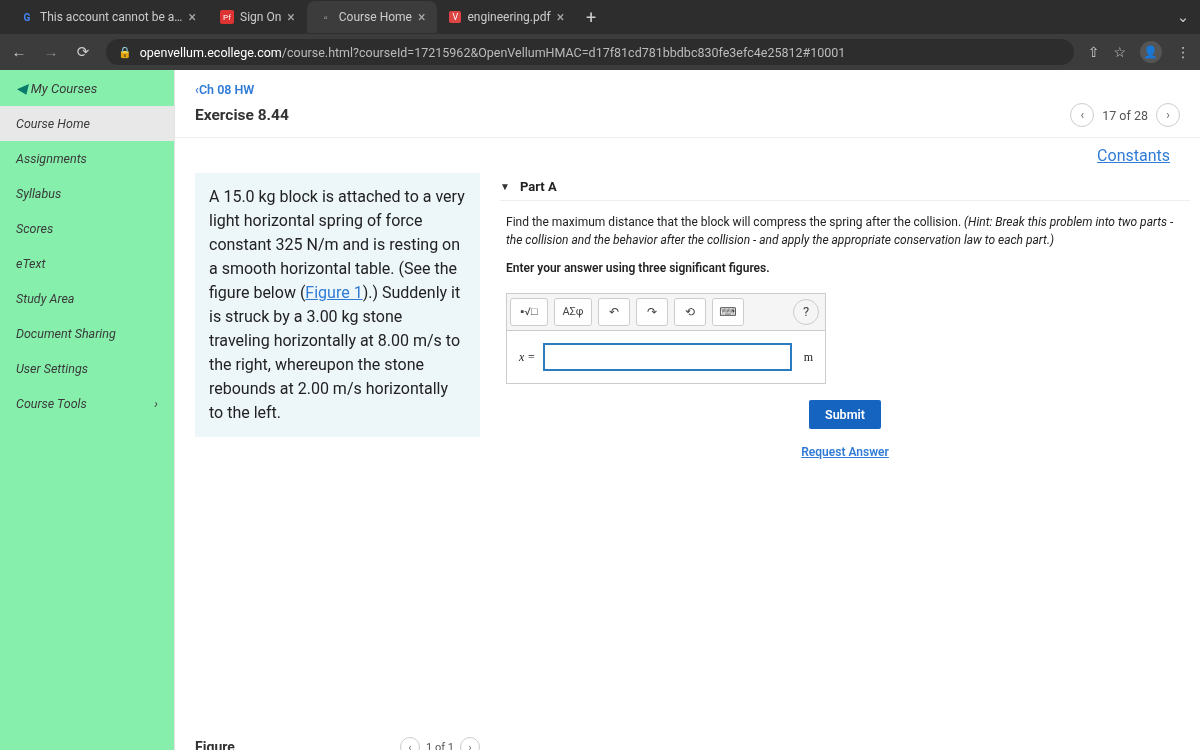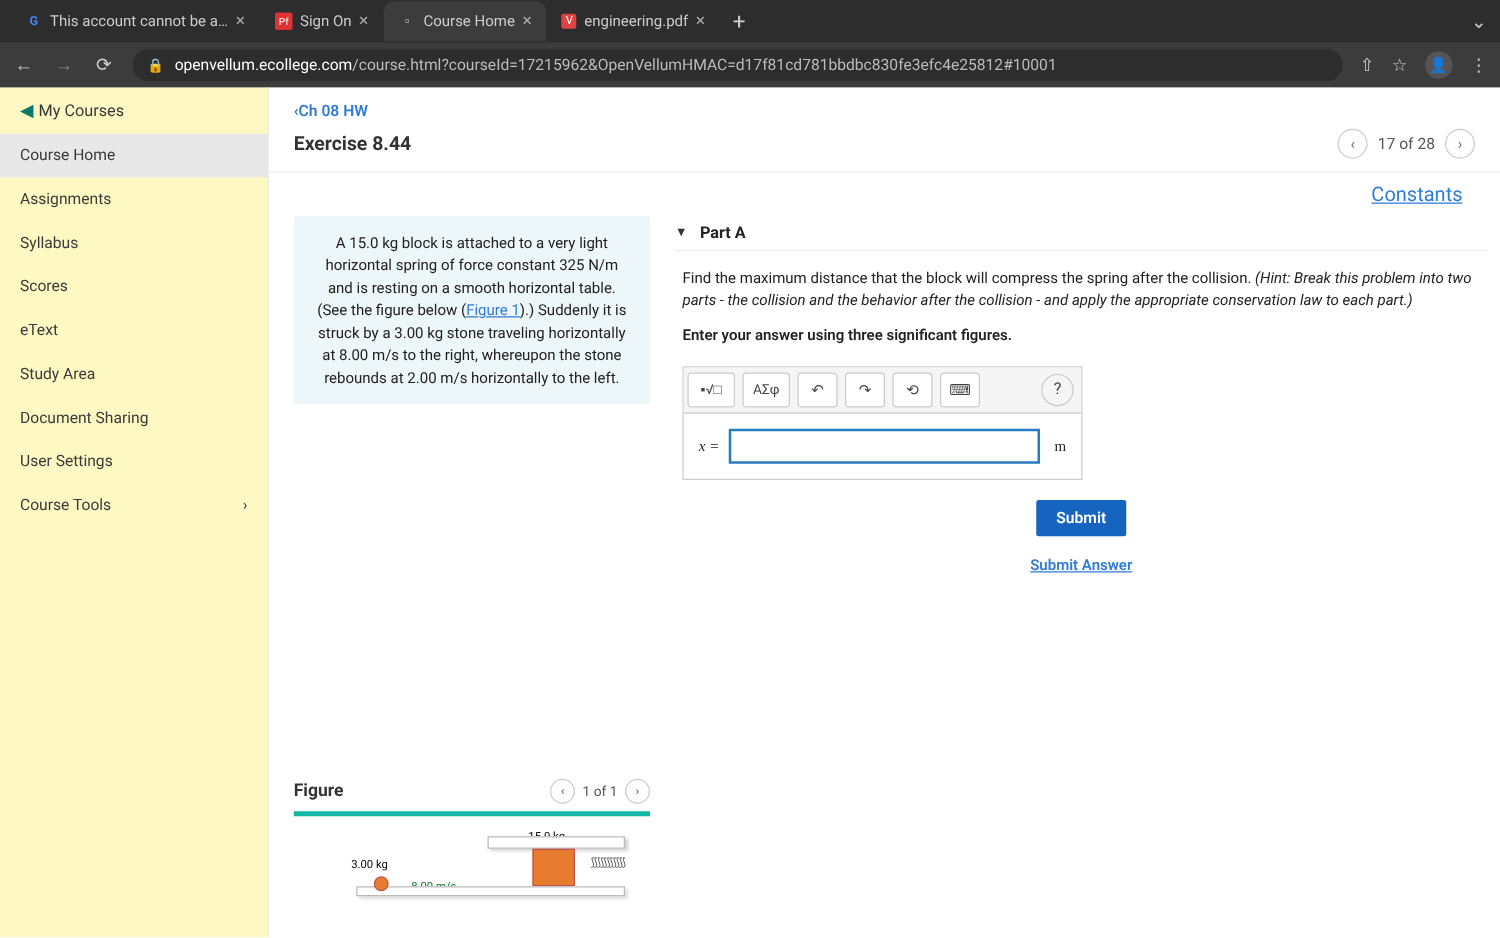--- a/index.html
+++ b/index.html
@@ -17,41 +17,41 @@
 .addr-bar { display: flex; align-items: center; height: 36px; padding: 0 10px; gap: 14px; background: #3c3c3c; }
 .nav-btn { color: #ccc; cursor: pointer; font-size: 15px; width: 18px; text-align: center; }
 .url-box { flex: 1; background: #2d2d2d; border-radius: 14px; height: 26px; display: flex; align-items: center; padding: 0 12px; gap: 8px; color: #bbb; font-size: 12.5px; }
 .url-lock { font-size: 11px; }
 .url-text { flex: 1; white-space: nowrap; overflow: hidden; }
 .url-text .domain { color: #fff; }
 .right-icons { display: flex; gap: 14px; align-items: center; color: #ccc; font-size: 14px; }
 
 
 .app { display: flex; height: calc(750px - 70px); }
-.sidebar { width: 215px; background: #fef9c3; border-right: 1px solid #e3e3e3; }
+.sidebar { width: 175px; background: #86efac; border-right: 1px solid #e3e3e3; font-style: italic; }
 .side-item { padding: 10px 16px; font-size: 12.5px; color: #3a3a3a; cursor: pointer; display: flex; align-items: center; justify-content: space-between; }
 .side-item.active { background: #e8e8e8; }
 .side-item:first-child { font-size: 13px; }
 .side-back { color: #0a7a6a; font-size: 14px; margin-right: 4px; }
 
 .main { flex: 1; background: #fff; overflow: auto; }
 .topbar { padding: 12px 20px 10px; border-bottom: 1px solid #eee; }
 .back-link { color: #2f7bd6; font-size: 12.5px; font-weight: 600; cursor: pointer; }
 .ex-row { display: flex; align-items: center; justify-content: space-between; margin-top: 6px; }
 .ex-title { font-size: 15.5px; font-weight: 700; color: #333; }
 .ex-nav { display: flex; align-items: center; gap: 8px; font-size: 12.5px; color: #555; }
 .circ-btn { width: 24px; height: 24px; border: 1px solid #ccc; border-radius: 50%; display: flex; align-items: center; justify-content: center; font-size: 12px; color: #666; cursor: pointer; background: #fff; }
 .constants-row { text-align: right; padding: 8px 30px; }
 .constants-link { color: #2f7bd6; font-size: 16px; text-decoration: underline; cursor: pointer; }
 
 .content { display: flex; padding: 0 10px 20px 20px; gap: 20px; }
 .left-col { width: 285px; }
 .right-col { flex: 1; }
 
-.problem-box { background: #edf6f9; padding: 12px 14px; font-size: 12px; line-height: 1.5; color: #222; text-align: center; }
+.problem-box { background: #edf6f9; padding: 12px 14px; font-size: 16px; line-height: 1.5; color: #222; }
 .problem-box .fig-link { color: #2f7bd6; text-decoration: underline; cursor: pointer; }
 
 .figure-sec { margin-top: 300px; }
 .fig-head { display: flex; align-items: center; justify-content: space-between; border-bottom: 4px solid #14b8a6; padding-bottom: 6px; }
 .fig-title { font-size: 14px; font-weight: 700; color: #333; }
 .fig-nav { display: flex; align-items: center; gap: 6px; font-size: 11px; color: #555; }
 .fig-img { margin-top: 16px; position: relative; height: 60px; }
 .fig-plate { position: absolute; right: 20px; top: 0; width: 110px; height: 10px; background: #fff; border: 1px solid #bbb; box-shadow: 2px 2px 3px rgba(0,0,0,.2); }
 .fig-block { position: absolute; right: 60px; top: 10px; width: 34px; height: 30px; background: #e87b2e; border: 1px solid #b55; }
 .fig-block-label { position: absolute; right: 68px; top: -4px; font-size: 9px; }
@@ -238,20 +238,20 @@
             </div>
             <div class="answer-row">
               <span class="var-lbl">x =</span>
               <div class="answer-input"></div>
               <span class="unit-lbl">m</span>
             </div>
           </div>
 
           <div class="submit-row">
             <button class="submit-btn">Submit</button>
-            <span class="req-link">Submit Answer</span>
+            <span class="req-link">Request Answer</span>
           </div>
 
         </div>
       </div>
     </div>
   </div>
 </div>
 
 </body></html>

